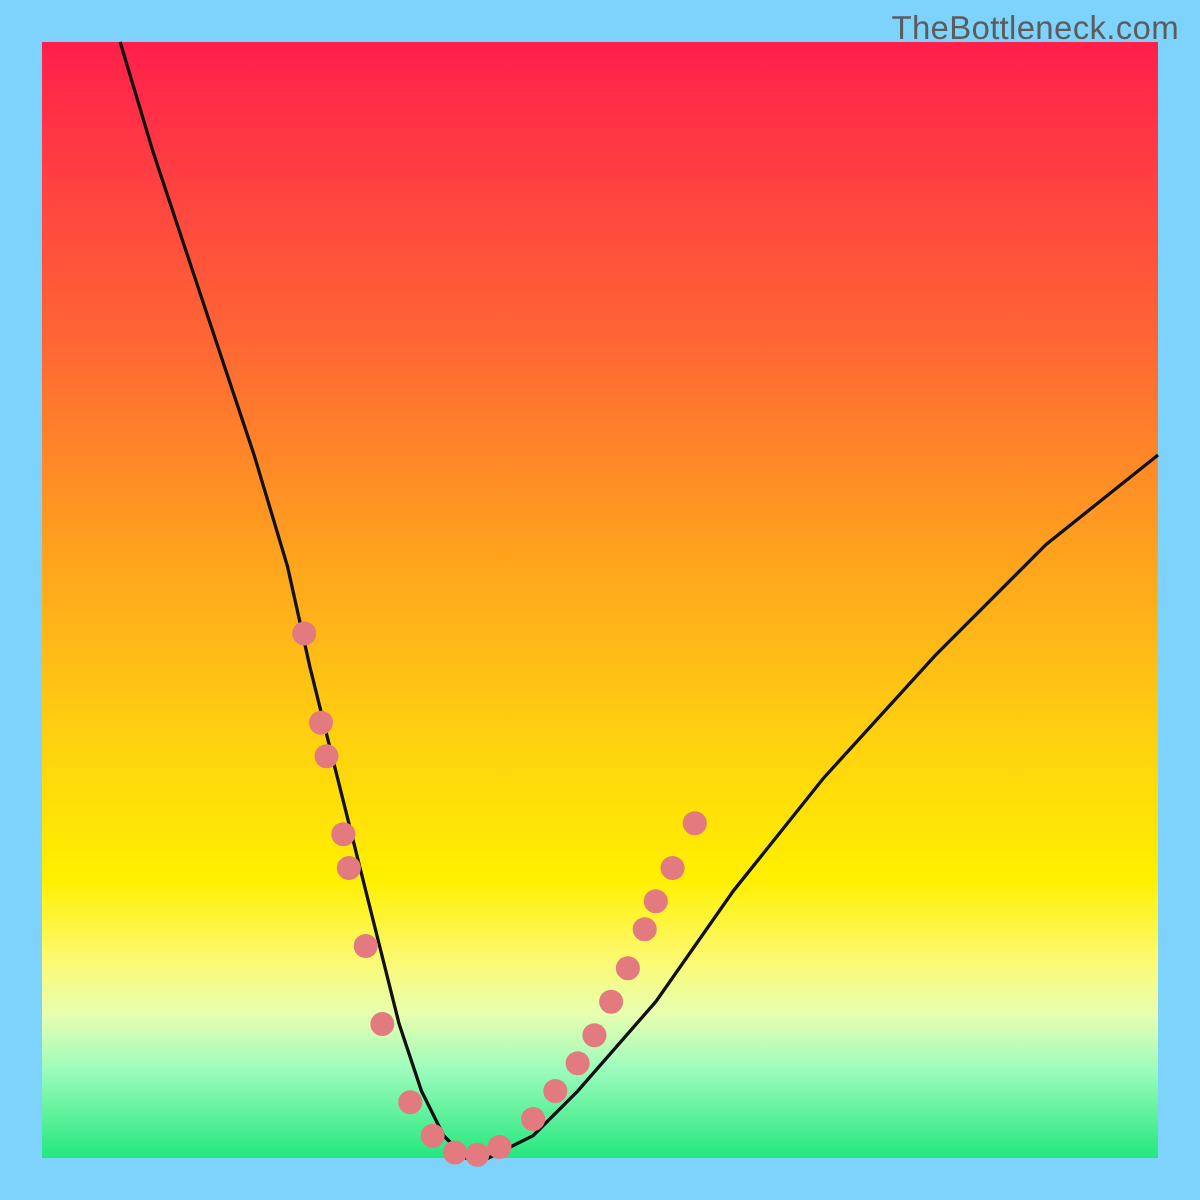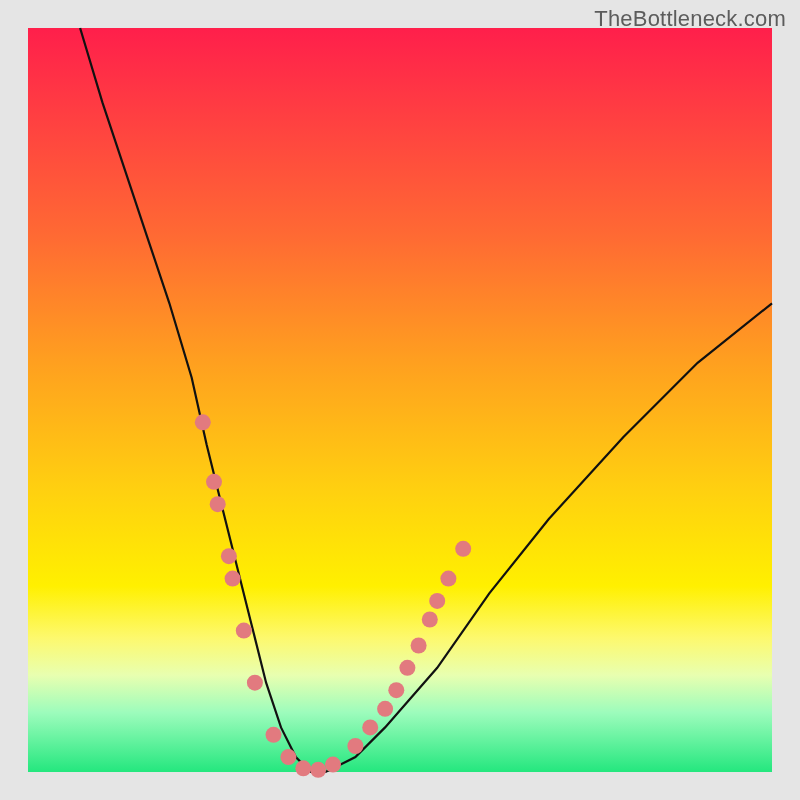--- a/index.html
+++ b/index.html
@@ -7,21 +7,21 @@
     padding: 0;
     width: 800px;
     height: 800px;
     overflow: hidden;
     background: #000;
     font-family: Arial, Helvetica, sans-serif;
   }
   .frame {
     position: absolute;
     inset: 0;
-    background: #e5e5e5;
+    background: #7dd3fc;
   }
   .plot-area {
     position: absolute;
     left: 28px;
     top: 28px;
     width: 744px;
     height: 744px;
     
     background: linear-gradient(to bottom,
       #ff1f4b 0%,

